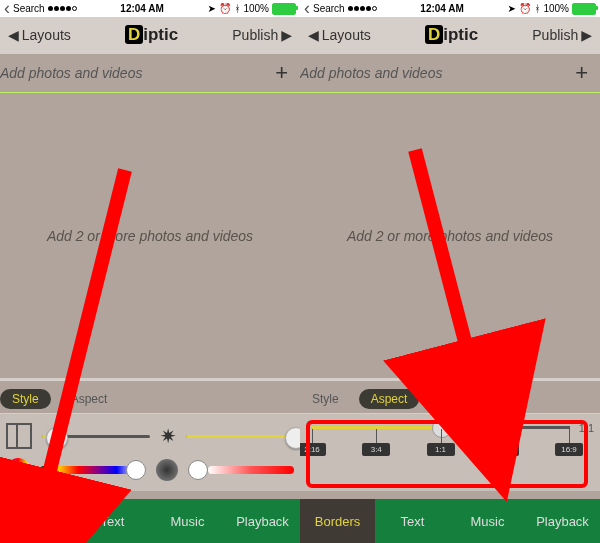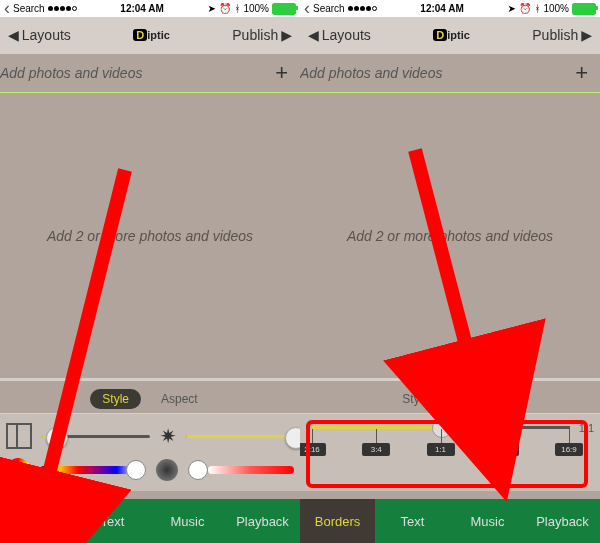--- a/index.html
+++ b/index.html
@@ -7,26 +7,26 @@
 .phone{width:300px;height:543px;background:#b0a49c;position:relative;overflow:hidden}
 .status{height:17px;background:#fff;display:flex;align-items:center;justify-content:space-between;padding:0 4px;font-size:10px;color:#000}
 .status .left,.status .right{display:flex;align-items:center;gap:3px}
 .dots{display:flex;gap:1px}
 .dot{width:5px;height:5px;border-radius:50%;background:#000}
 .dot.empty{background:#fff;border:1px solid #000;width:3px;height:3px}
 .batt{width:22px;height:10px;border:1px solid #2ecc40;border-radius:2px;position:relative;background:linear-gradient(90deg,#2ecc40 100%,#2ecc40 0)}
 .batt::after{content:"";position:absolute;right:-3px;top:2px;width:2px;height:4px;background:#2ecc40;border-radius:0 1px 1px 0}
 .nav{height:36px;background:#d6cfc9;display:flex;align-items:center;justify-content:space-between;padding:0 8px;font-size:14px;color:#333}
 .nav .nbtn{display:flex;align-items:center;gap:3px}
-.logo{font-weight:600;color:#222;font-size:11px}
+.logo{font-weight:600;color:#222;font-size:17px}
 .logo .d{background:#000;color:#e2d23c;padding:0 3px;border-radius:3px;font-weight:bold}
 .addbar{height:38px;background:#b0a49c;display:flex;align-items:center;justify-content:flex-start;position:relative;color:#555;font-style:italic;font-size:14px;border-top:1px solid #d6cfc9;border-bottom:1px solid #bef264}
 .addbar .plus{position:absolute;right:12px;font-size:22px;font-style:normal;color:#333}
 .canvas{height:285px;background:#b0a49c;display:flex;align-items:center;justify-content:center;color:#5a524c;font-style:italic;font-size:14px;border-bottom:3px solid #d6cfc9}
-.pillrow{height:28px;display:flex;align-items:center;justify-content:center;gap:8px;margin-top:4px}
+.pillrow{height:28px;display:flex;align-items:center;gap:8px;margin-top:4px}
 .pill{padding:3px 12px;border-radius:12px;font-size:12px}
 .pill.active{background:#3b3b34;color:#e2d23c}
 .pill.inactive{color:#555}
 .stylepanel{height:77px;background:#c7bfb7;border-top:1px solid #d6cfc9;position:relative}
 .strip{position:absolute;left:6px;right:6px;height:32px;display:flex;align-items:center;gap:10px}
 .strip.top{top:6px}
 .strip.bot{top:40px}
 .sqicon{width:22px;height:22px;border:2px solid #555;background:#c7bfb7;position:relative}
 .sqicon::before{content:"";position:absolute;left:8px;top:0;bottom:0;width:2px;background:#555}
 .slider{flex:1;height:3px;background:#555;position:relative;border-radius:2px}

